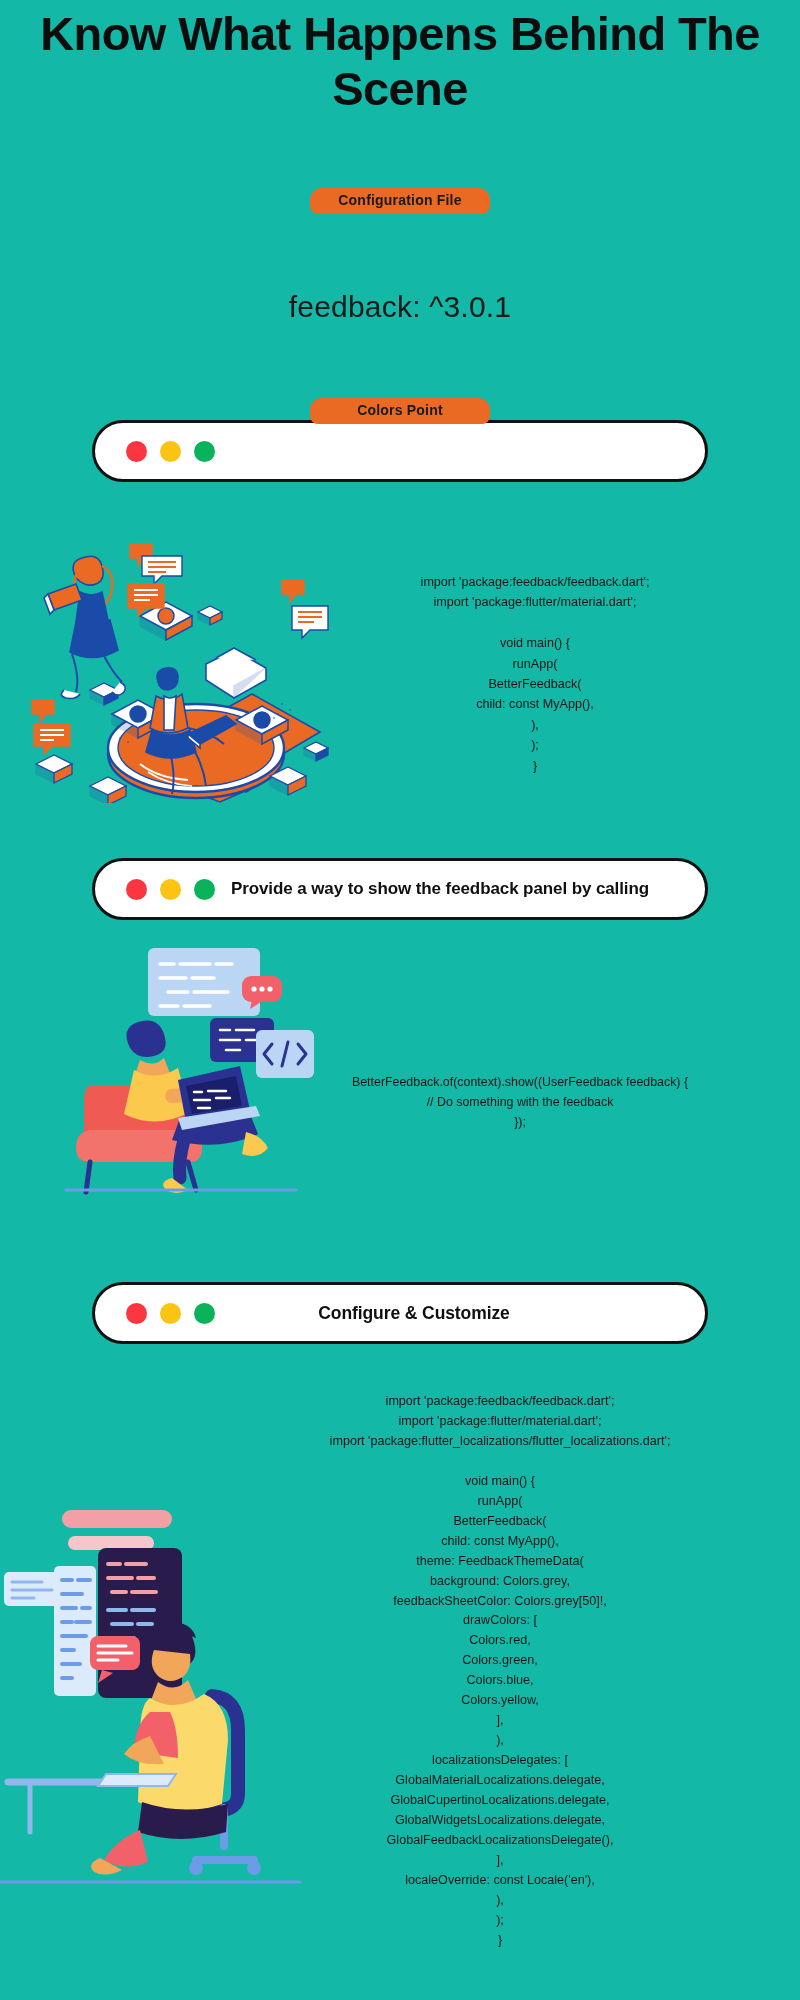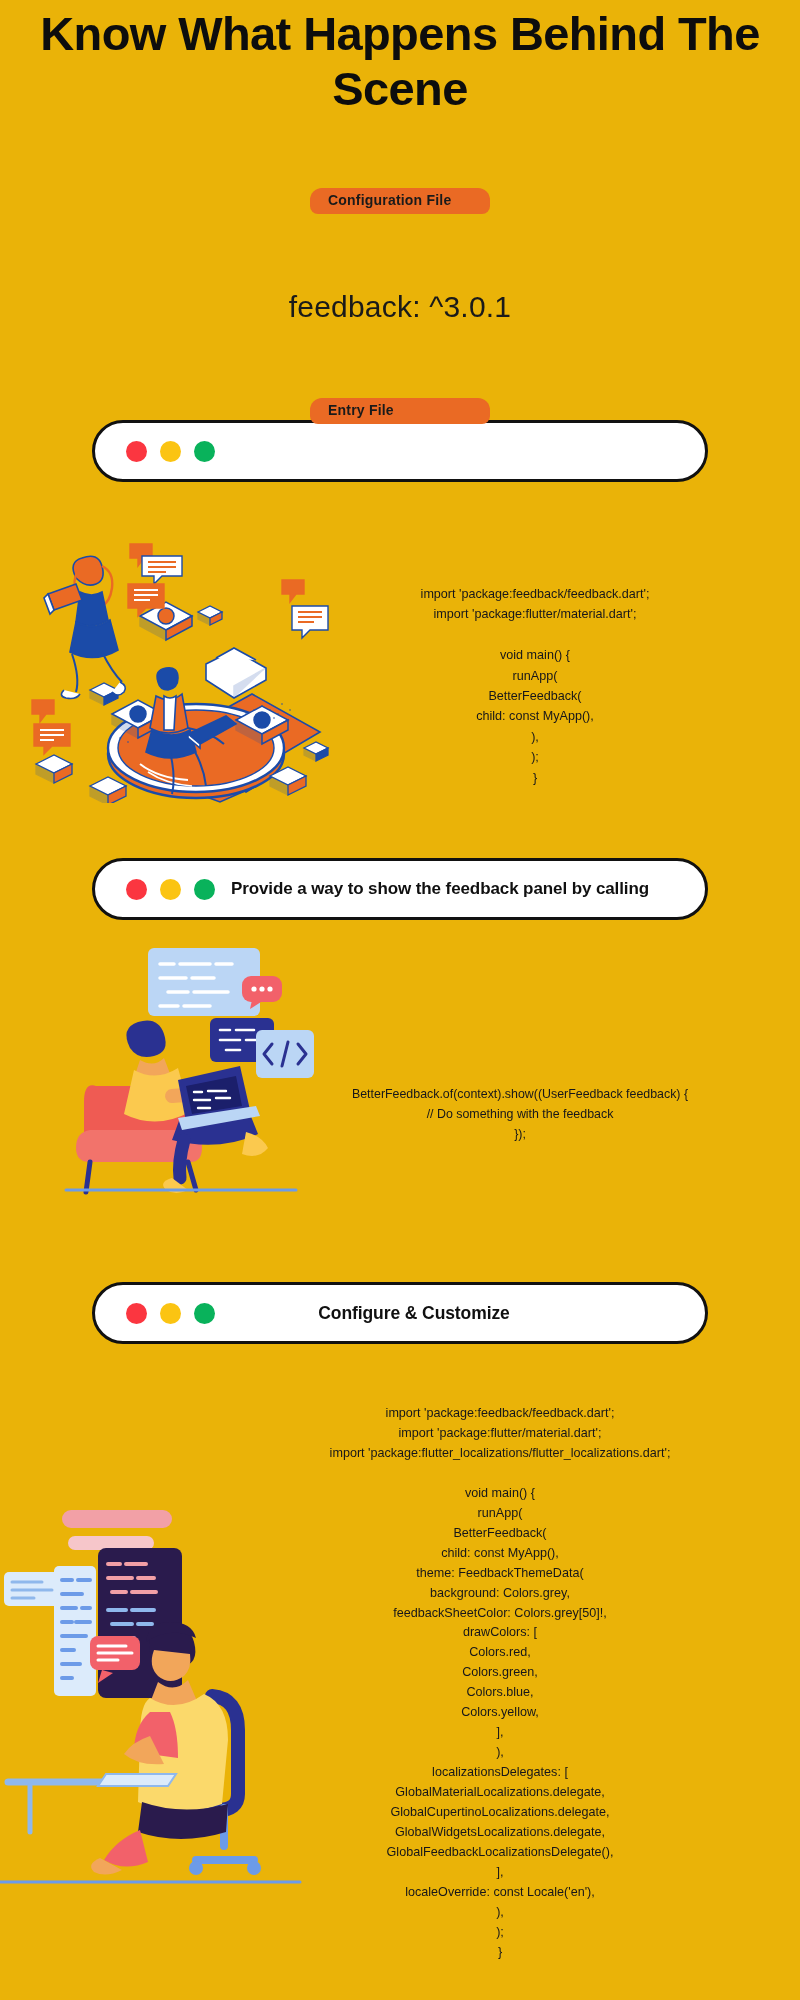--- a/index.html
+++ b/index.html
@@ -8,21 +8,21 @@
     background:#ffffff;
     font-family:"Liberation Sans", sans-serif;
     color:#111111;
     -webkit-font-smoothing:antialiased;
   }
   .page{
     position:relative;
     width:800px;
     height:2000px;
     overflow:hidden;
-    background:#eab308;
+    background:#14b8a6;
   }
 
   
   .title{
     position:absolute;
     left:0; top:6px;
     width:800px;
     text-align:center;
     font-size:47px;
     line-height:1.18;
@@ -33,20 +33,21 @@
   }
 
   
   .winwrap{ position:absolute; left:0; width:800px; }
   .badge{
     position:relative;
     margin:0 auto;
     display:block;
     width:max-content;
     min-width:180px;
+    text-align:center;
     background:#EA6A24;
     color:#1a1a1a;
     font-size:14px;
     font-weight:600;
     letter-spacing:.2px;
     padding:4px 18px 6px 18px;
     border-radius:12px 12px 8px 8px;
     box-sizing:border-box;
     z-index:3;
   }
@@ -81,21 +82,20 @@
 
   
   .code{
     position:absolute;
     text-align:center;
     font-family:"Liberation Sans", sans-serif;
     font-size:12.6px;
     line-height:1.62;
     color:#16161a;
     white-space:pre;
-    margin-top:12px;
   }
   .bigline{
     position:absolute;
     left:0; width:800px;
     text-align:center;
     font-size:30px;
     color:#1a1a1a;
     letter-spacing:.2px;
   }
 
@@ -110,21 +110,21 @@
 
   <div class="title">Know What Happens Behind The Scene</div>
 
   <div class="winwrap" style="top:188px;">
     <div class="badge">Configuration File</div>
   </div>
 
   <div class="bigline" style="top:290px;">feedback: ^3.0.1</div>
 
   <div class="winwrap" style="top:398px;">
-    <div class="badge">Entry File</div>
+    <div class="badge">Colors Point</div>
     <div class="winbar">
       <div class="dots">
         <span class="dot red"></span>
         <span class="dot yellow"></span>
         <span class="dot green"></span>
       </div>
     </div>
   </div>
 
   <div class="illu" style="left:20px; top:518px; width:320px; height:285px;">

